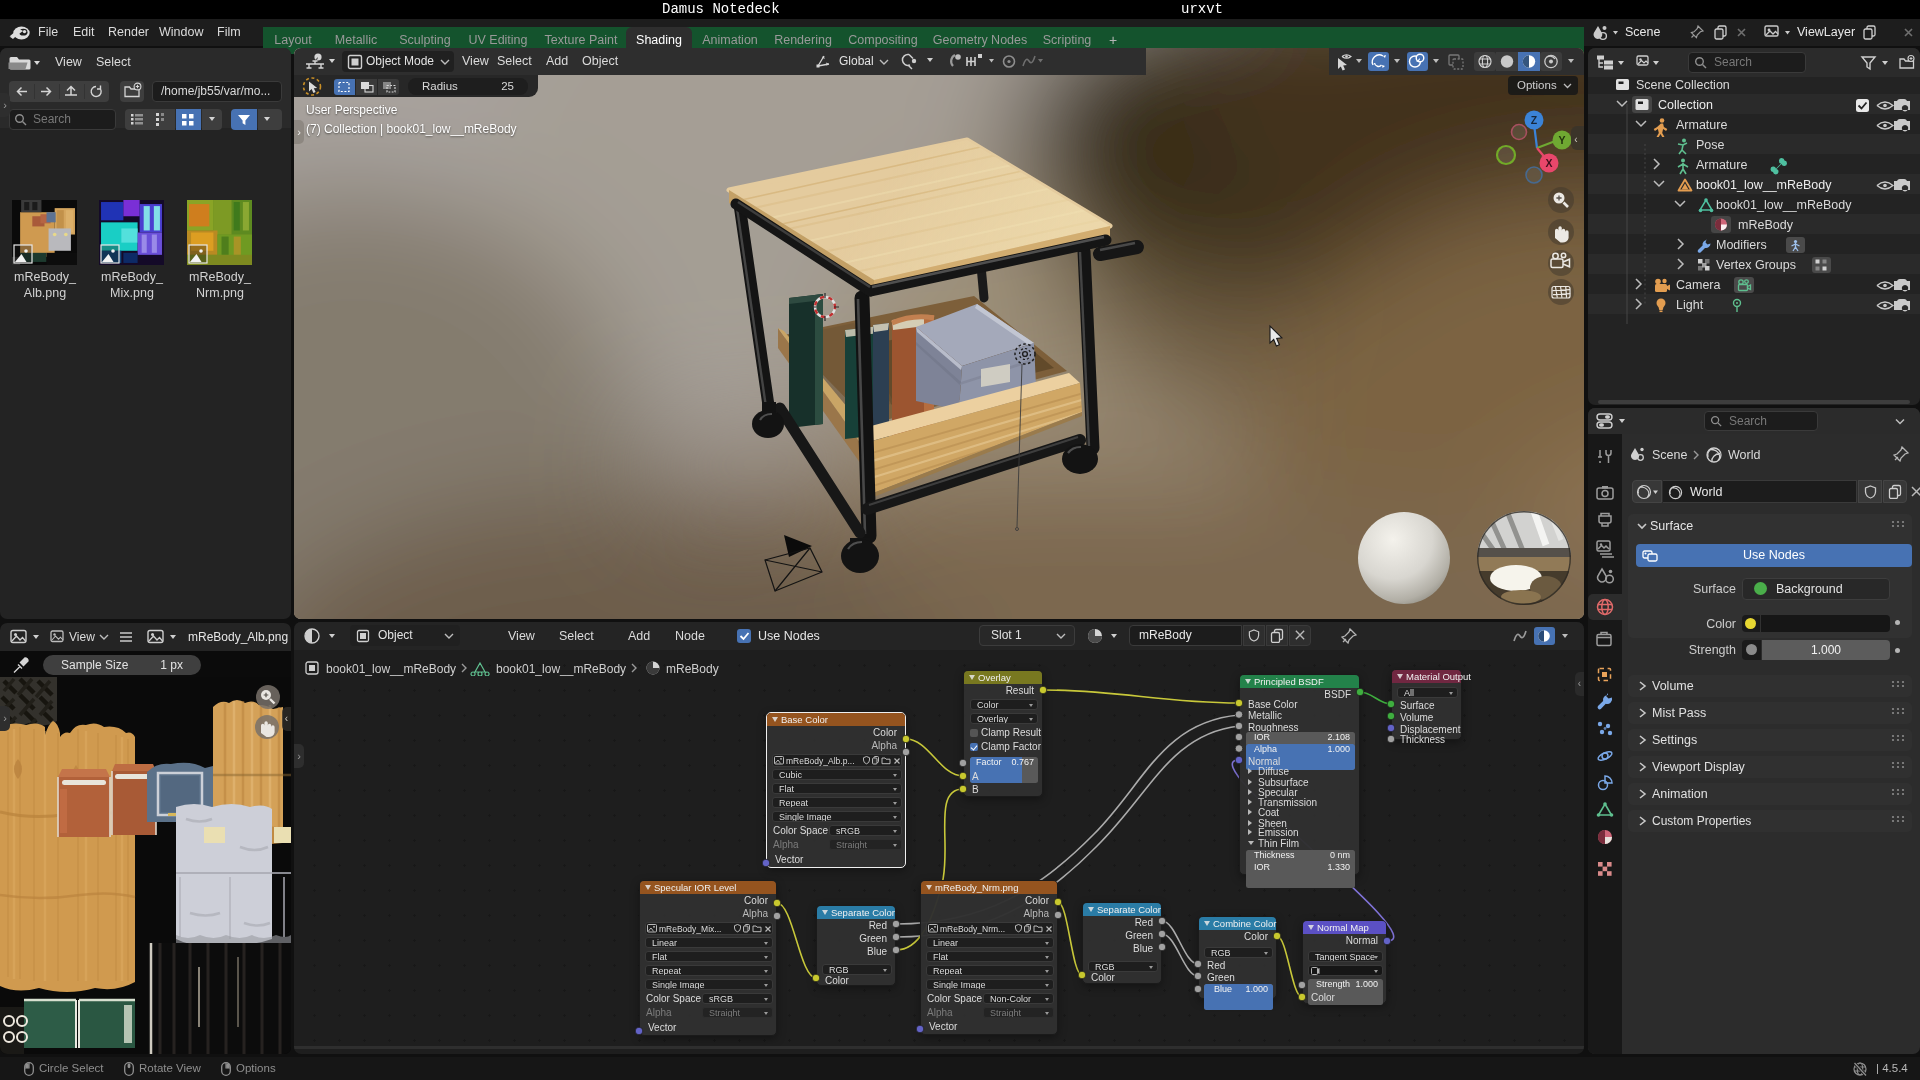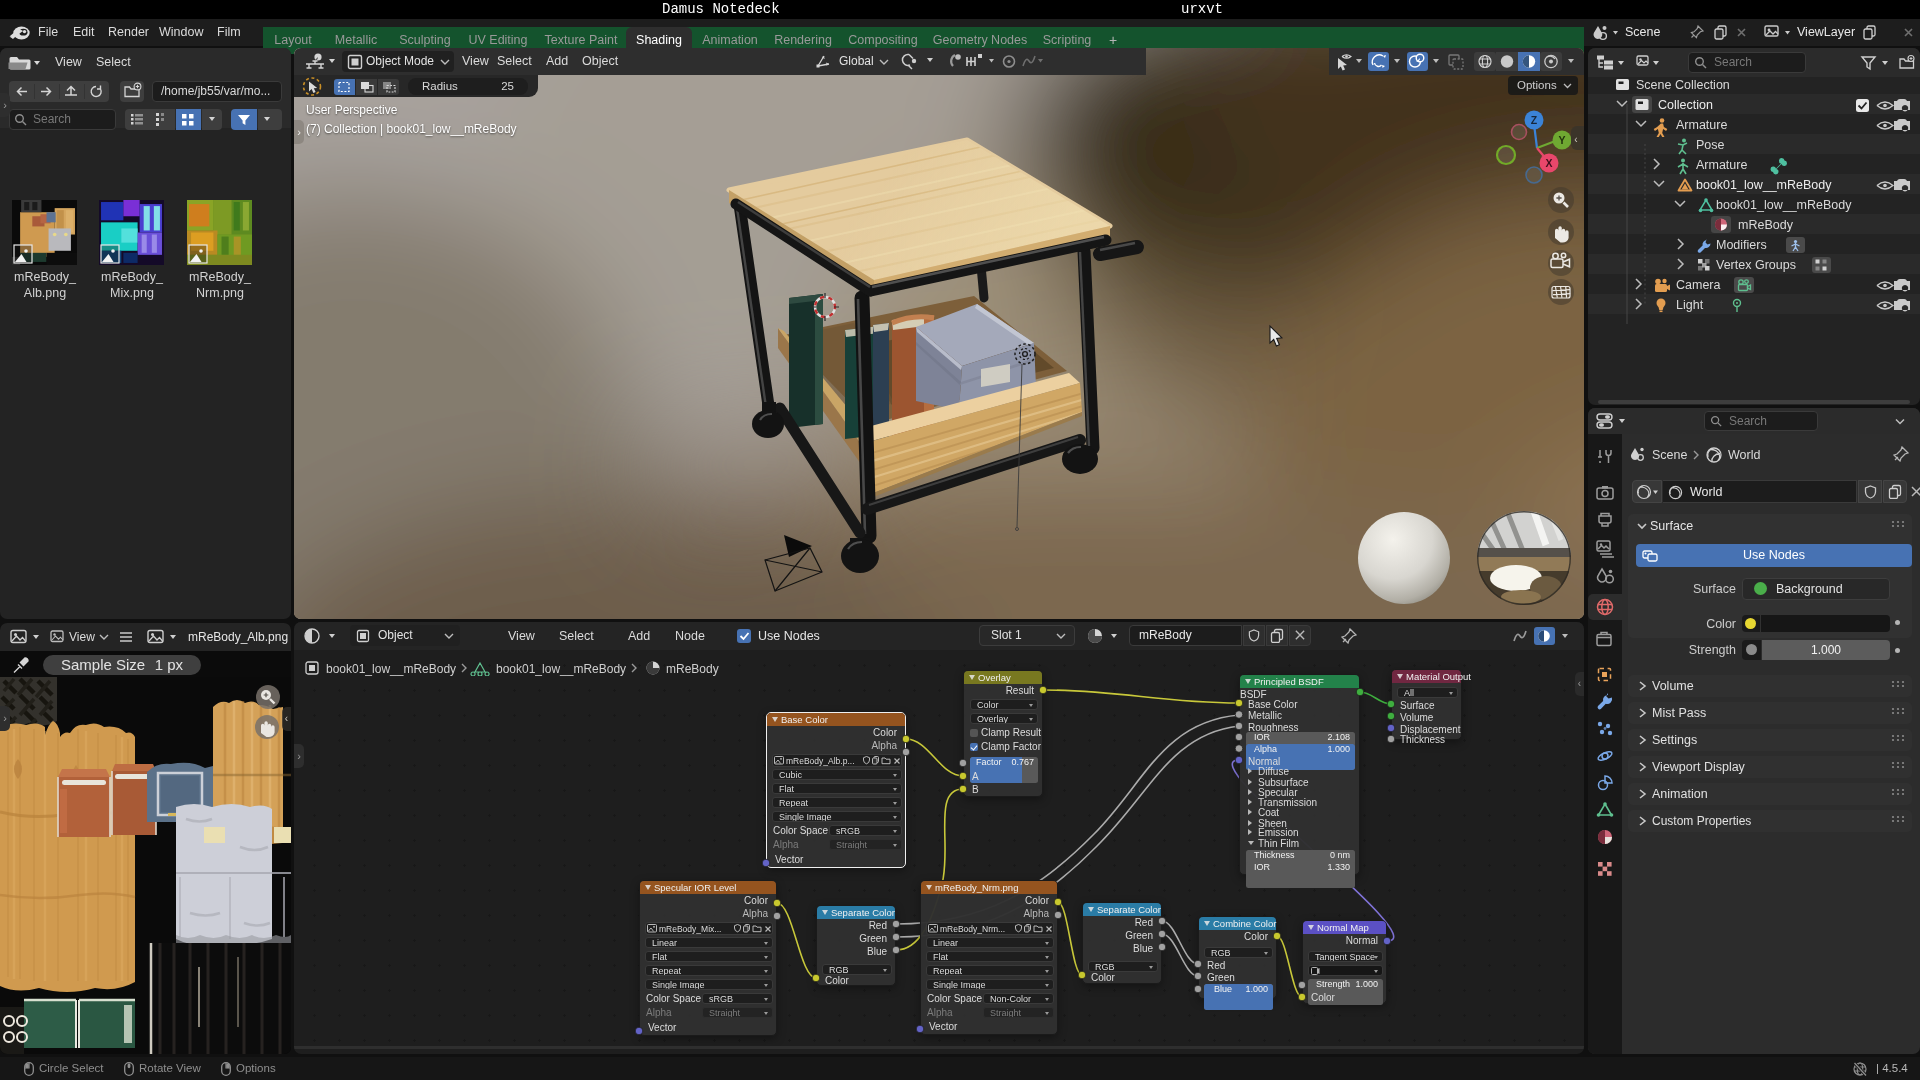--- a/index.html
+++ b/index.html
@@ -1068,21 +1068,21 @@
       <rect x="2" y="2.5" width="15" height="12" rx="2" fill="none" stroke="#cfcfcf" stroke-width="1.4"></rect>
       <circle cx="6.5" cy="6.5" r="1.5" fill="#cfcfcf"></circle>
       <path d="M3,13 l4.5,-5 l3.5,4 l2.5,-2.5 l3,3.5" fill="none" stroke="#cfcfcf" stroke-width="1.3"></path>
       <path d="M24,7 l6,0 l-3,4 z" fill="#cfcfcf"></path>
     </svg>
     <span class="f" style="left:188px;top:0;line-height:28px;color:#e5e5e5;font-size:12px">mReBody_Alb.png</span>
 
     <svg class="f" style="left:12px;top:33px" width="18" height="19" viewBox="0 0 18 19">
       <path d="M2,16.5 l6,-6 M6,8.5 l4,4 M13,2 a2.8,2.8 0 0 1 3,3 l-4.5,4.5 l-3,-3 z" fill="#d5d5d5" stroke="#d5d5d5" stroke-width="1.4"></path>
     </svg>
-    <div class="f" style="left:43px;top:32px;width:158px;height:20px;background:#3f3f3f;border-radius:10px;color:#e2e2e2;font-size:15px">
+    <div class="f" style="left:43px;top:32px;width:158px;height:20px;background:#3f3f3f;border-radius:10px;color:#e2e2e2;font-size:12px">
       <span style="position:absolute;left:18px;line-height:20px">Sample Size</span>
       <span style="position:absolute;right:18px;line-height:20px">1 px</span>
     </div>
 
     <svg class="f" style="left:0;top:54px" width="291" height="377" viewBox="0 0 291 377">
       <rect width="291" height="377" fill="#0a0a0a"></rect>
 
       <g>
         <path d="M0,0 h57 v44 q-14,8 -28,2 q-12,6 -29,-2 z" fill="#33312c"></path>
         <path d="M4,4 l12,12 M20,2 l14,14 M38,4 l14,14 M2,20 l12,12 M20,18 l14,14 M40,20 l12,12 M4,36 l10,10 M24,34 l12,12 M44,36 l8,8" stroke="#17150f" stroke-width="4.5"></path>
@@ -1407,21 +1407,21 @@
           <path d="M6.5,2 l2,-1 v6 l-2,-1" fill="#b5b5b5"></path>
         </svg>
       <div class="nslider" style="left:5px;top:58px;width:75px">
           <span style="position:absolute;left:8px">Strength</span>
           <span style="position:absolute;right:5px">1.000</span>
         </div>
       <span class="nlab" style="left:8px;top:71px">Color</span>
     </div>
     <div class="node" style="left:945px;top:52px;width:121px;height:201px">
       <div class="nhead" style="background:#23824a">Principled BSDF</div>
-      <div class="nrow" style="text-align:left;padding-right:8px;line-height:13px">BSDF</div>
+      <div class="nrow" style="text-align:right;padding-right:8px;line-height:13px">BSDF</div>
       <span class="nlab" style="left:8px;top:24px">Base Color</span>
       <span class="nlab" style="left:8px;top:35px">Metallic</span>
       <span class="nlab" style="left:8px;top:47px">Roughness</span>
       <div class="nslider" style="left:6px;top:57px;width:109px">
           <span style="position:absolute;left:8px">IOR</span>
           <span style="position:absolute;right:5px">2.108</span>
         </div>
       <div class="nslider" style="left:6px;top:69px;width:109px">
           <div style="position:absolute;left:0;top:0;bottom:0;width:100%;background:#4772b3;border-radius:2px"></div>
           <span style="position:absolute;left:8px;z-index:1">Alpha</span>

